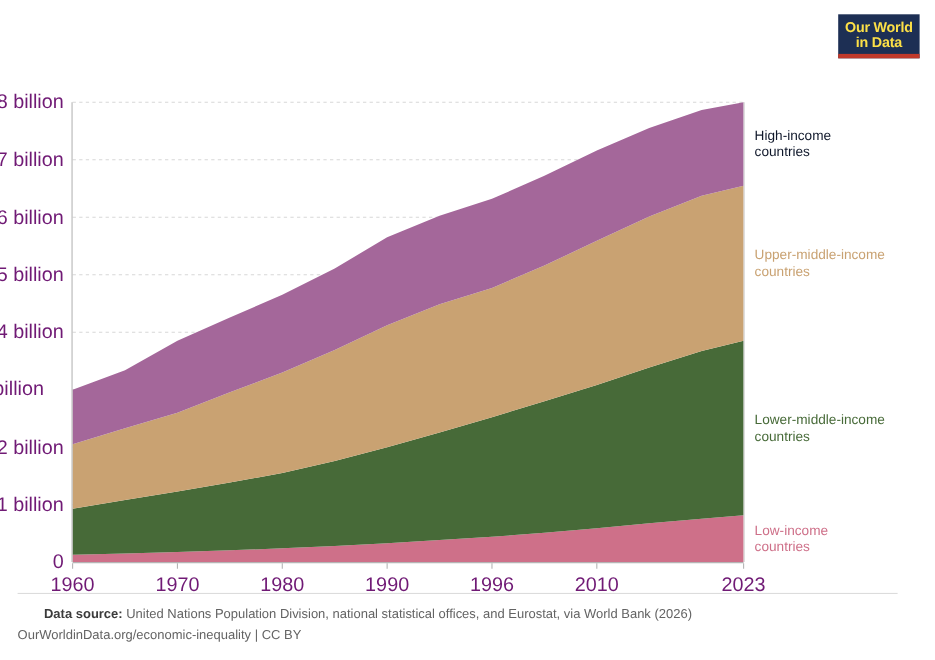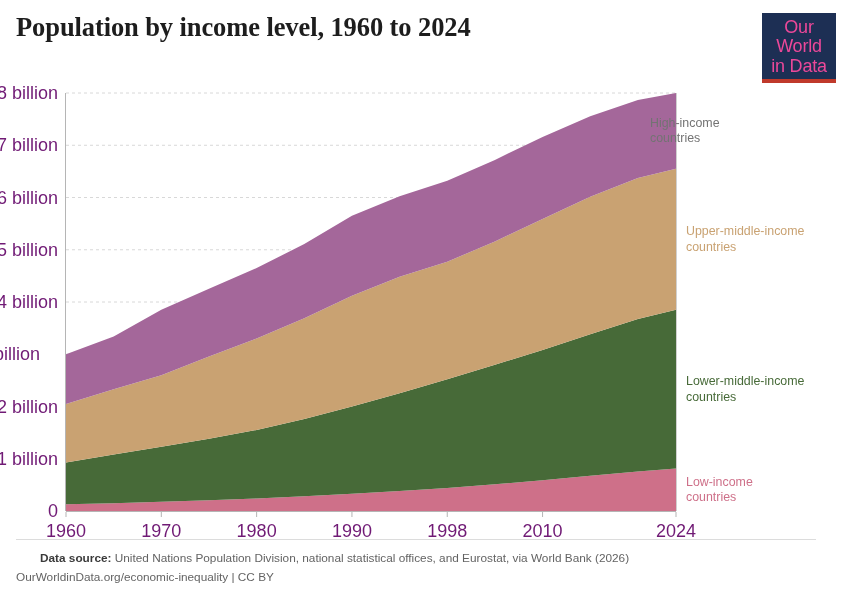--- a/index.html
+++ b/index.html
@@ -57,24 +57,24 @@
     top: 13px;
     width: 74px;
     background: #1d2f54;
     padding: 5px 6px 0 6px;
     box-sizing: border-box;
     border-bottom: 4px solid #c0392b;
     text-align: center;
   }
   .owid-logo .line {
     display: block;
-    color: #ec4899;
-    font-family: "Liberation Sans", sans-serif;
-    font-weight: 400;
-    font-size: 18px;
+    color: #fde047;
+    font-family: "Liberation Sans", sans-serif;
+    font-weight: 700;
+    font-size: 13px;
     line-height: 1.07;
     letter-spacing: -0.2px;
   }
   .owid-logo .line.l2 { margin-bottom: 3px; text-align: center; }
 
   
   .plot-wrap {
     position: absolute;
     left: 0;
     top: 82px;
@@ -131,21 +131,20 @@
     white-space: nowrap;
   }
   .footer-line b { color: #3b3b3b; font-weight: 700; margin-left: 24px; }
 </style>
 </head>
 <body>
 
 <div class="page">
 
   <div class="header">
-    <h1 class="chart-title">Population by income level, 1960 to 2024</h1>
   </div>
 
   <div class="owid-logo">
     <span class="line">Our World</span>
     <span class="line l2">in Data</span>
   </div>
 
   <div class="plot-wrap">
     <svg class="plot-svg" id="plot-svg" width="850" height="452">
       <g id="gridlines">
@@ -188,38 +187,38 @@
         <div class="axis-label y-tick" style="top: 167.75px; right: 792px;">5 billion</div>
         <div class="axis-label y-tick" style="top: 115.5px; right: 792px;">6 billion</div>
         <div class="axis-label y-tick" style="top: 63.25px; right: 792px;">7 billion</div>
         <div class="axis-label y-tick" style="top: 11px; right: 792px;">8 billion</div>
       </div>
     <div id="xlabels">
         <div class="axis-label x-tick" style="left: 66px; top: 439px;">1960</div>
         <div class="axis-label x-tick" style="left: 161.312px; top: 439px;">1970</div>
         <div class="axis-label x-tick" style="left: 256.625px; top: 439px;">1980</div>
         <div class="axis-label x-tick" style="left: 351.938px; top: 439px;">1990</div>
-        <div class="axis-label x-tick" style="left: 447.25px; top: 439px;">1998</div>
+        <div class="axis-label x-tick" style="left: 447.25px; top: 439px;">1996</div>
         <div class="axis-label x-tick" style="left: 542.562px; top: 439px;">2010</div>
-        <div class="axis-label x-tick" style="left: 676px; top: 439px;">2024</div>
+        <div class="axis-label x-tick" style="left: 676px; top: 439px;">2023</div>
       </div>
     <div id="serieslabels">
         <div class="series-label" style="left: 686px; top: 392.708px; color: rgb(206, 112, 137);">
           <div>Low-income</div>
           <div>countries</div>
         </div>
         <div class="series-label" style="left: 686px; top: 292.127px; color: rgb(71, 106, 56);">
           <div>Lower-middle-income</div>
           <div>countries</div>
         </div>
         <div class="series-label" style="left: 686px; top: 142.3px; color: rgb(201, 162, 114);">
           <div>Upper-middle-income</div>
           <div>countries</div>
         </div>
-        <div class="series-label" style="left: 650px; top: 33.8812px; color: #737373;">
+        <div class="series-label" style="left: 686px; top: 33.8812px; color: #0f172a;">
           <div>High-income</div>
           <div>countries</div>
         </div>
       </div>
   </div>
 
   <div class="footer">
     <div class="footer-line">
       <b>Data source:</b>
       <span>United Nations Population Division, national statistical offices, and Eurostat, via World Bank (2026)</span>

